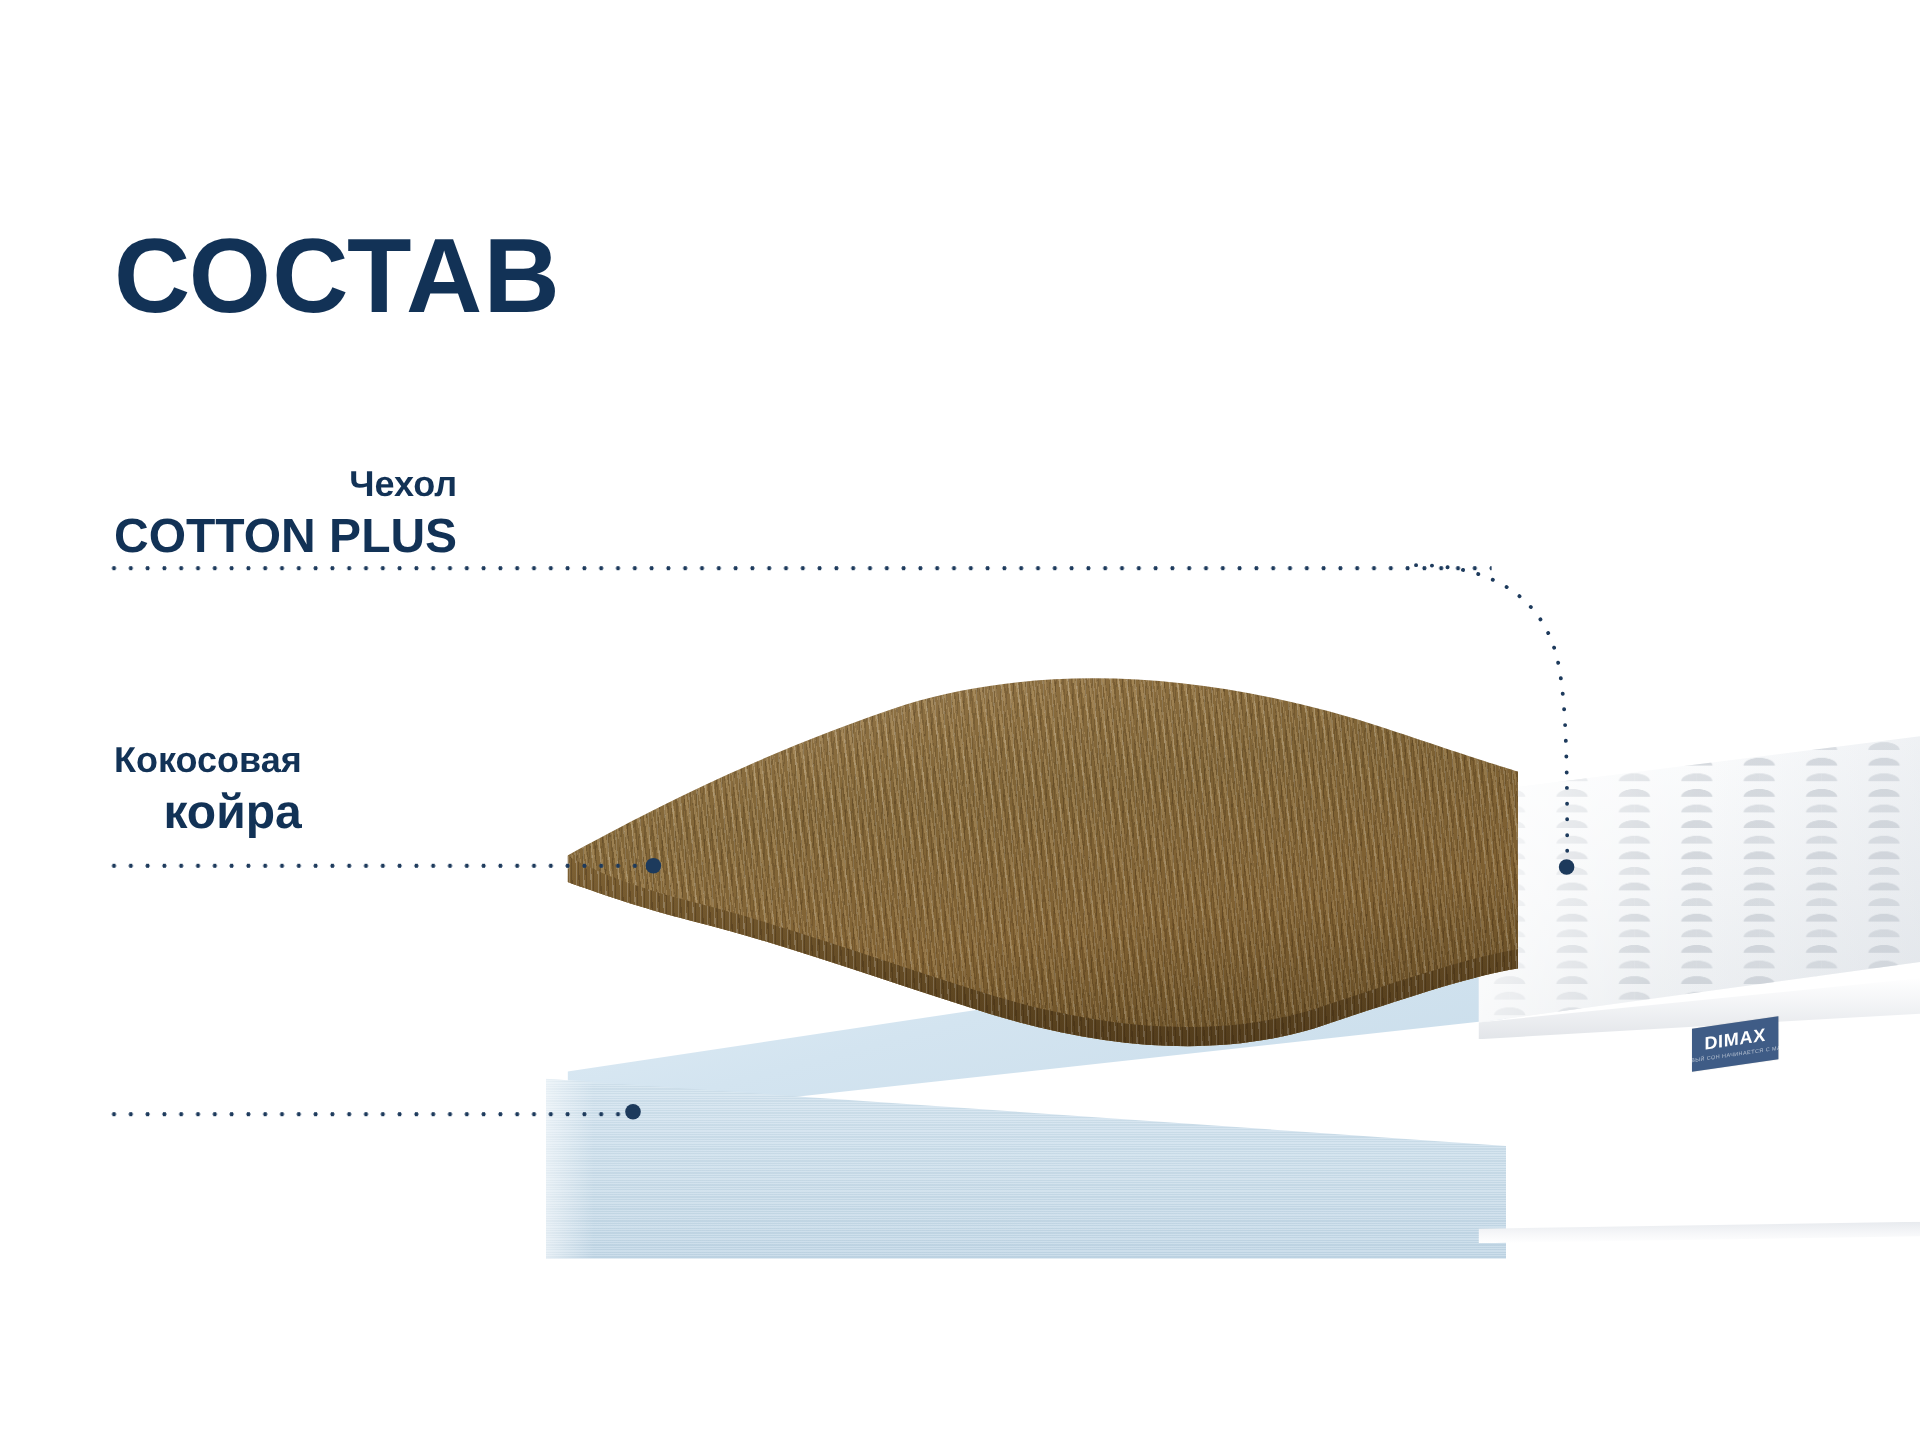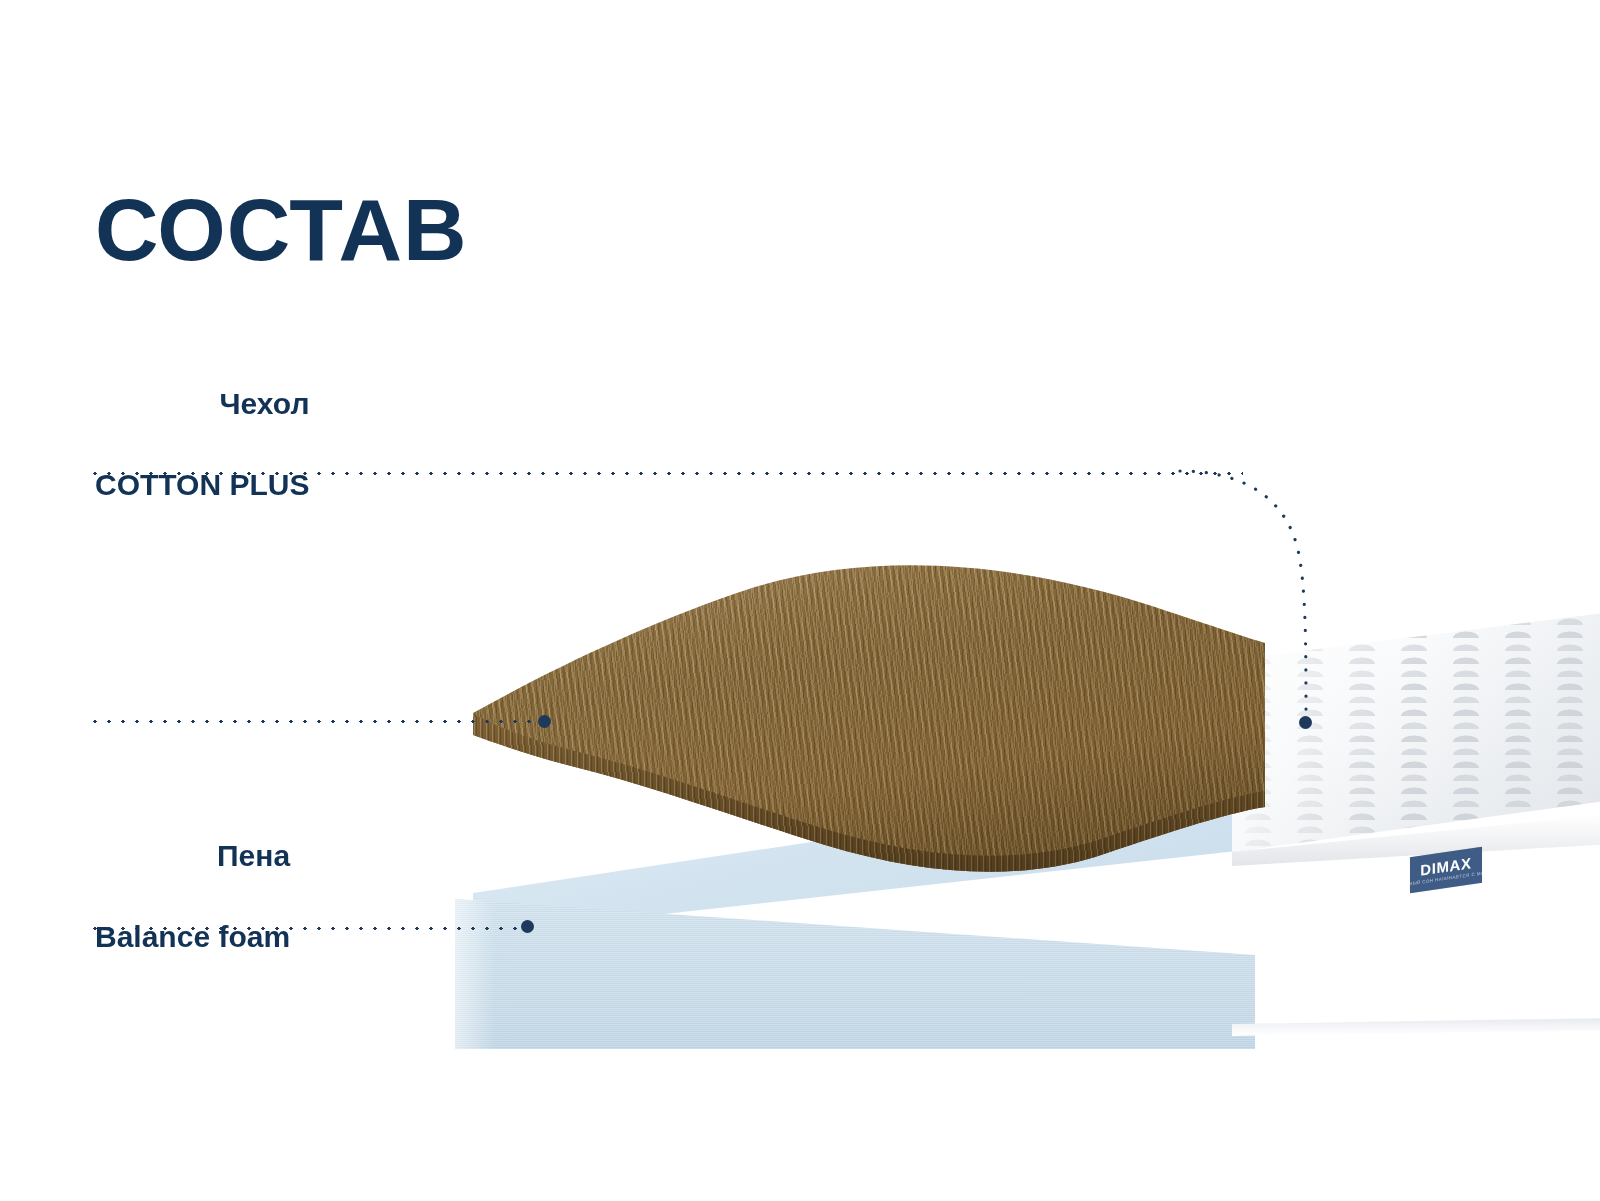--- a/index.html
+++ b/index.html
@@ -35,21 +35,21 @@
   
   .callout {
     position: absolute;
     color: #123256;
     font-weight: 700;
     line-height: 1.22;
     white-space: nowrap;
     text-align: right;
   }
   .callout .line1 { font-size: 30px; display: block; }
-  .callout .line2 { font-size: 30px; display: block; margin-top: 44px; }
+  .callout .line2 { font-size: 40px; display: block; }
 
   #callout-cover   { left: 95px; top: 386px; }
   #callout-coir    { left: 95px; top: 616px; }
   #callout-foam    { left: 95px; top: 838px; }
 
   
   .leader {
     position: absolute;
     height: 5px;
     background-image: radial-gradient(circle, #1d3a5c 1.6px, rgba(0,0,0,0) 1.8px);
@@ -300,19 +300,19 @@
   <div id="dot-coir" class="leader-dot"></div>
 
   <div id="leader-foam" class="leader"></div>
   <div id="dot-foam" class="leader-dot"></div>
 
   <div id="callout-cover" class="callout">
     <span class="line1">Чехол</span>
     <span class="line2">COTTON PLUS</span>
   </div>
 
-
-  <div id="callout-foam" class="callout">
-    <span class="line1">Пена</span>
-    <span class="line2">Balance foam</span>
-  </div>
+  <div id="callout-coir" class="callout">
+    <span class="line1">Кокосовая</span>
+    <span class="line2">койра</span>
+  </div>
+
 
 </div>
 
 </body></html>

